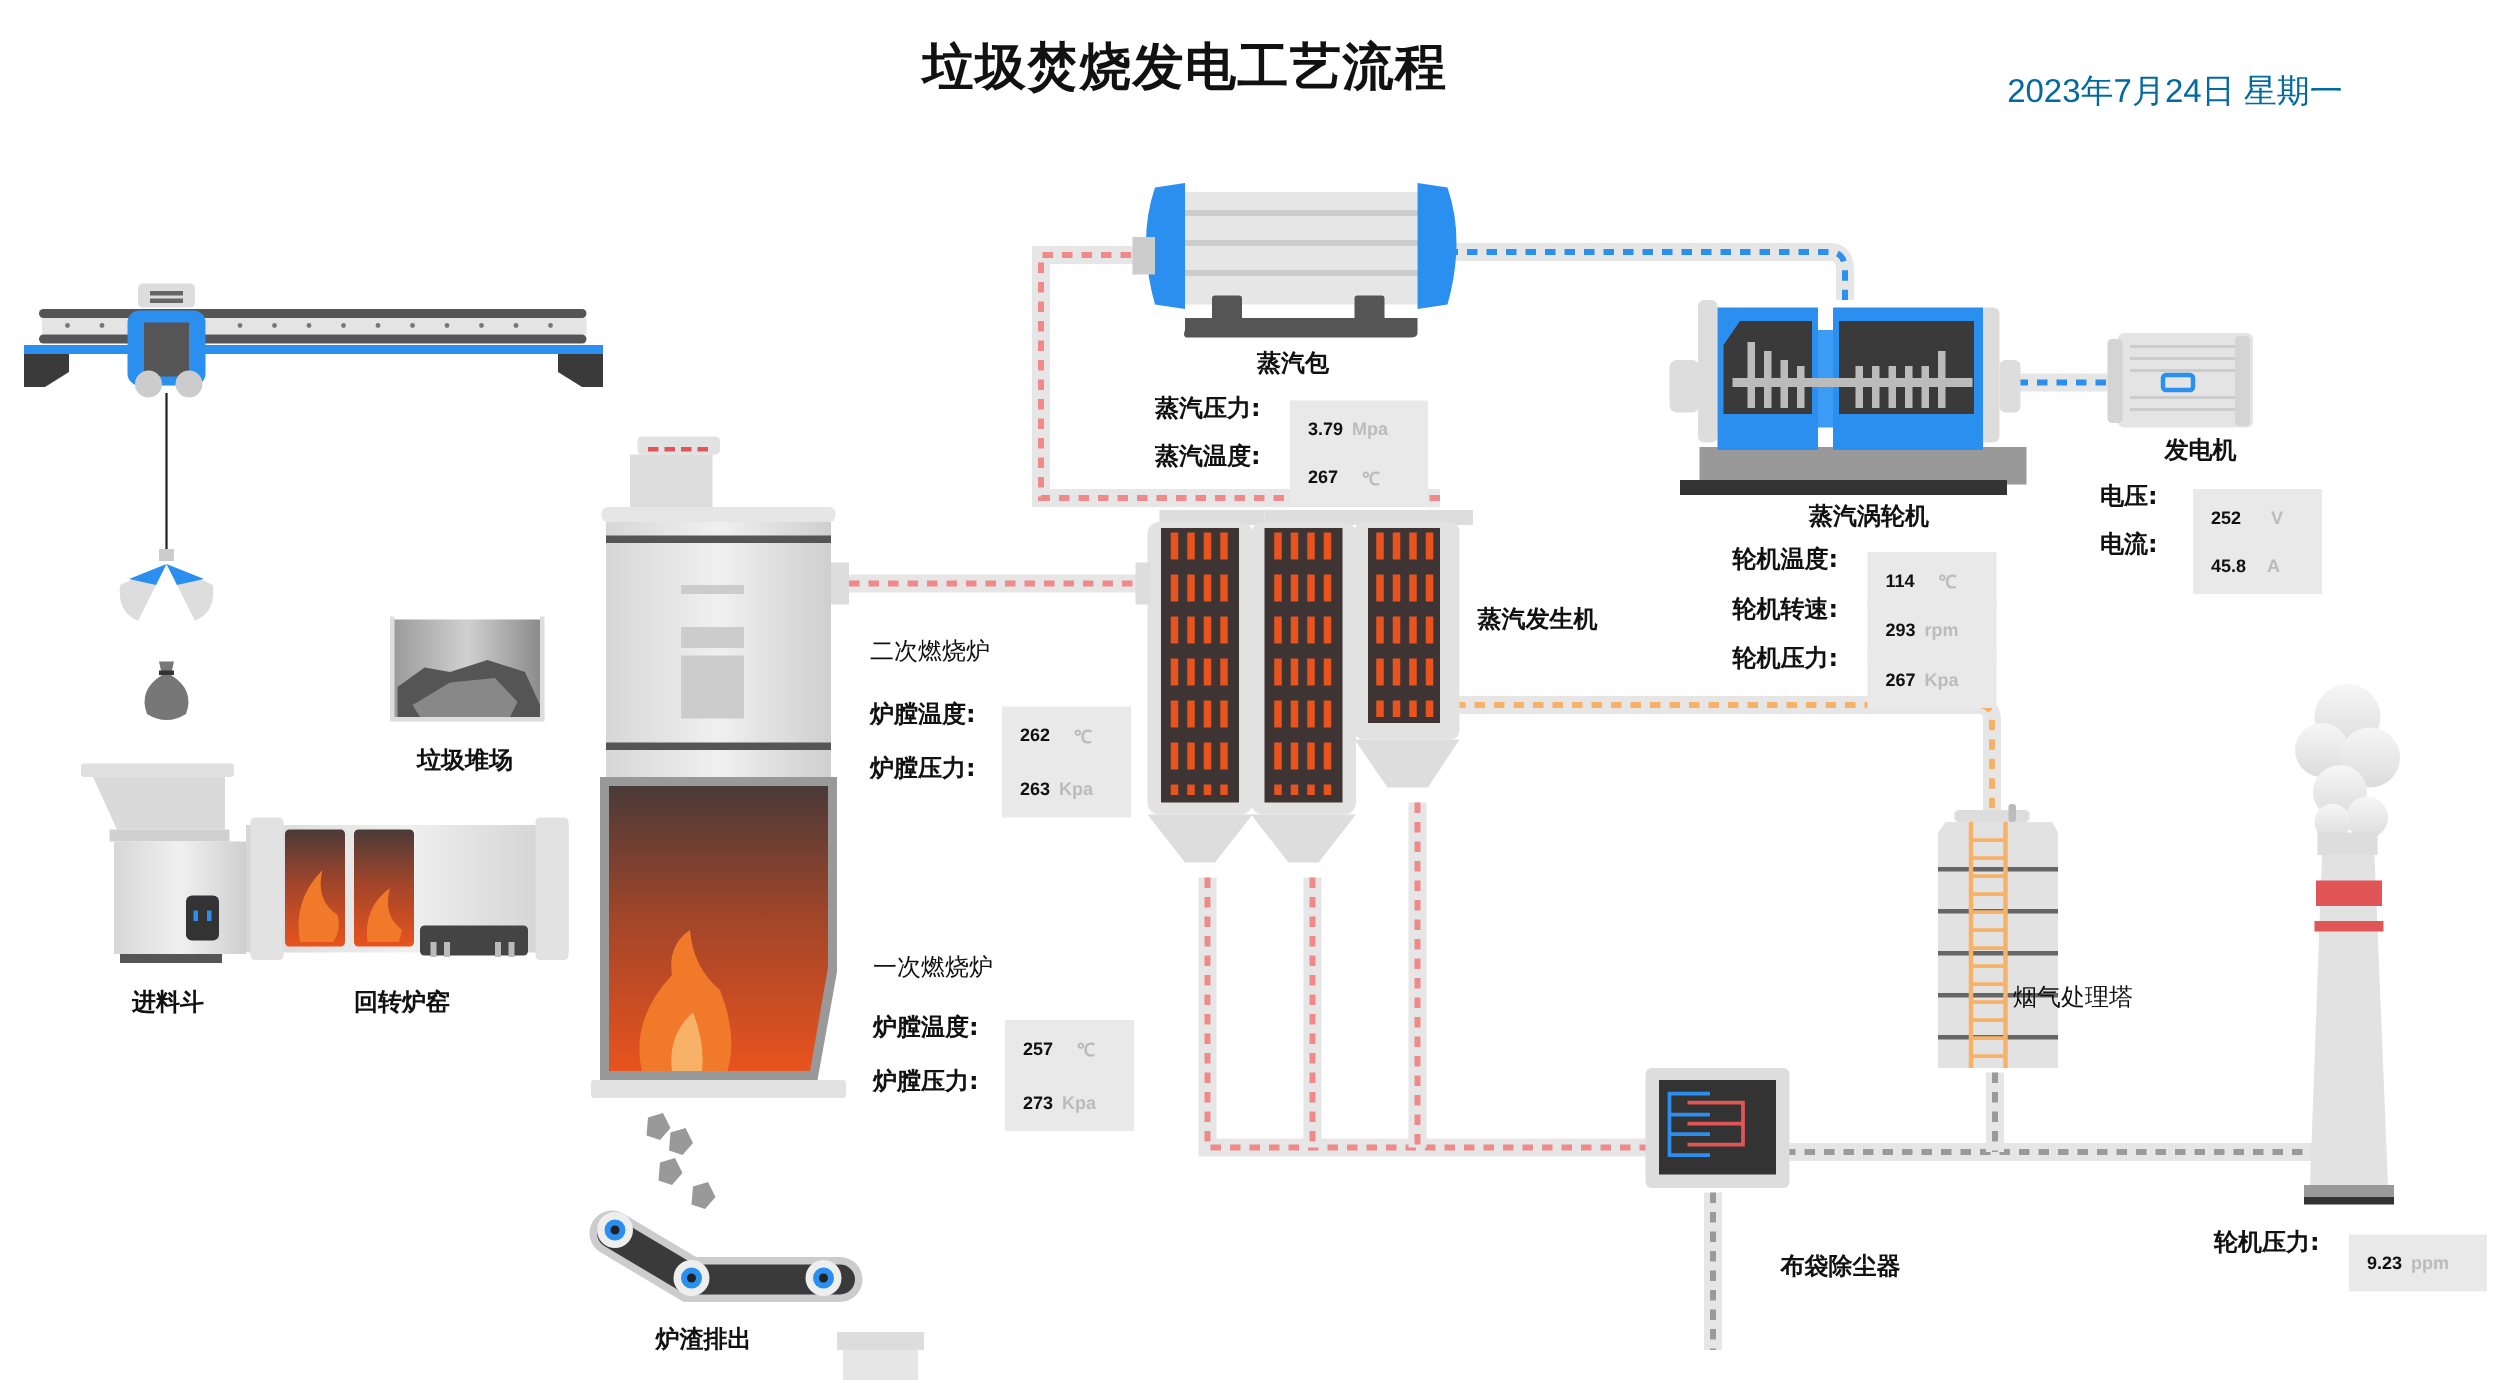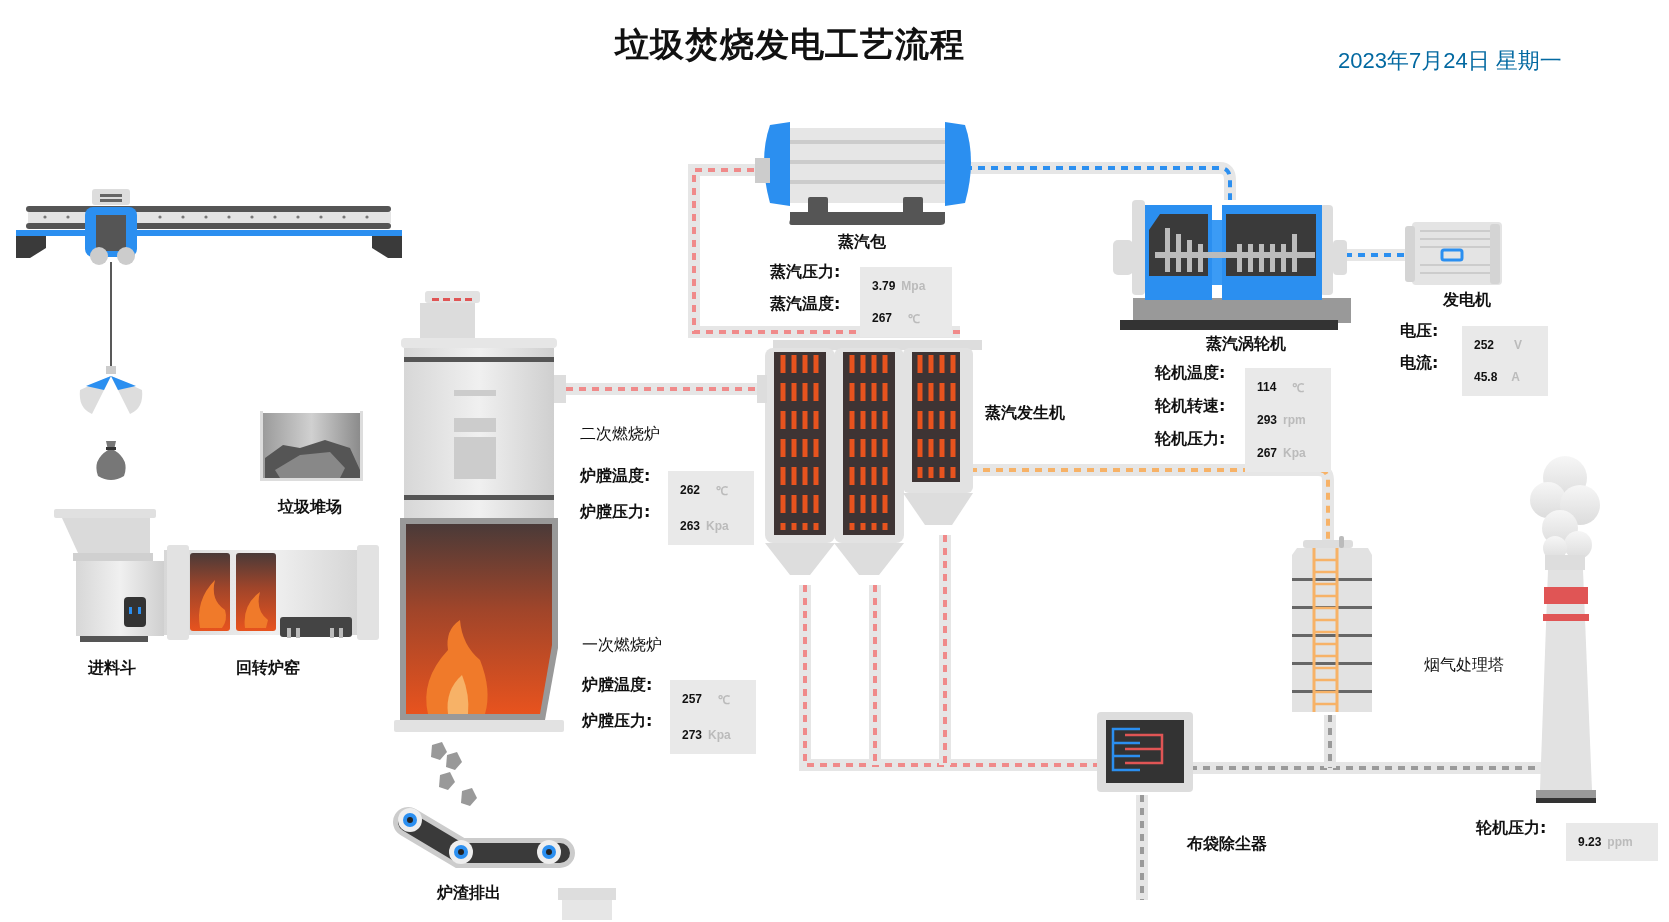--- a/index.html
+++ b/index.html
@@ -370,21 +370,21 @@
 <div class="abs label" style="left:236px;top:658px;">回转炉窑</div>
 <div class="abs label" style="left:278px;top:497px;">垃圾堆场</div>
 <div class="abs plabel" style="left:580px;top:424px;">二次燃烧炉</div>
 <div class="abs plabel" style="left:582px;top:635px;">一次燃烧炉</div>
 <div class="abs label" style="left:437px;top:883px;">炉渣排出</div>
 <div class="abs label" style="left:838px;top:232px;">蒸汽包</div>
 <div class="abs label" style="left:985px;top:403px;">蒸汽发生机</div>
 <div class="abs label" style="left:1206px;top:334px;">蒸汽涡轮机</div>
 <div class="abs label" style="left:1443px;top:290px;">发电机</div>
 <div class="abs label" style="left:1187px;top:834px;">布袋除尘器</div>
-<div class="abs plabel" style="left:1424px;top:655px;">烟气处理塔</div>
+<div class="abs plabel" style="left:1342px;top:655px;">烟气处理塔</div>
 
 <div class="abs" style="left:770px;top:259px;">
   <div class="row">
     <span class="k" style="width:90px">蒸汽压力:</span>
     <span class="vbox" style="width:68px;margin-left:0px">
       <span>3.79</span>
         <span class="u">Mpa</span>
     </span>
   </div>
   <div class="row" style="margin-top:6px">

